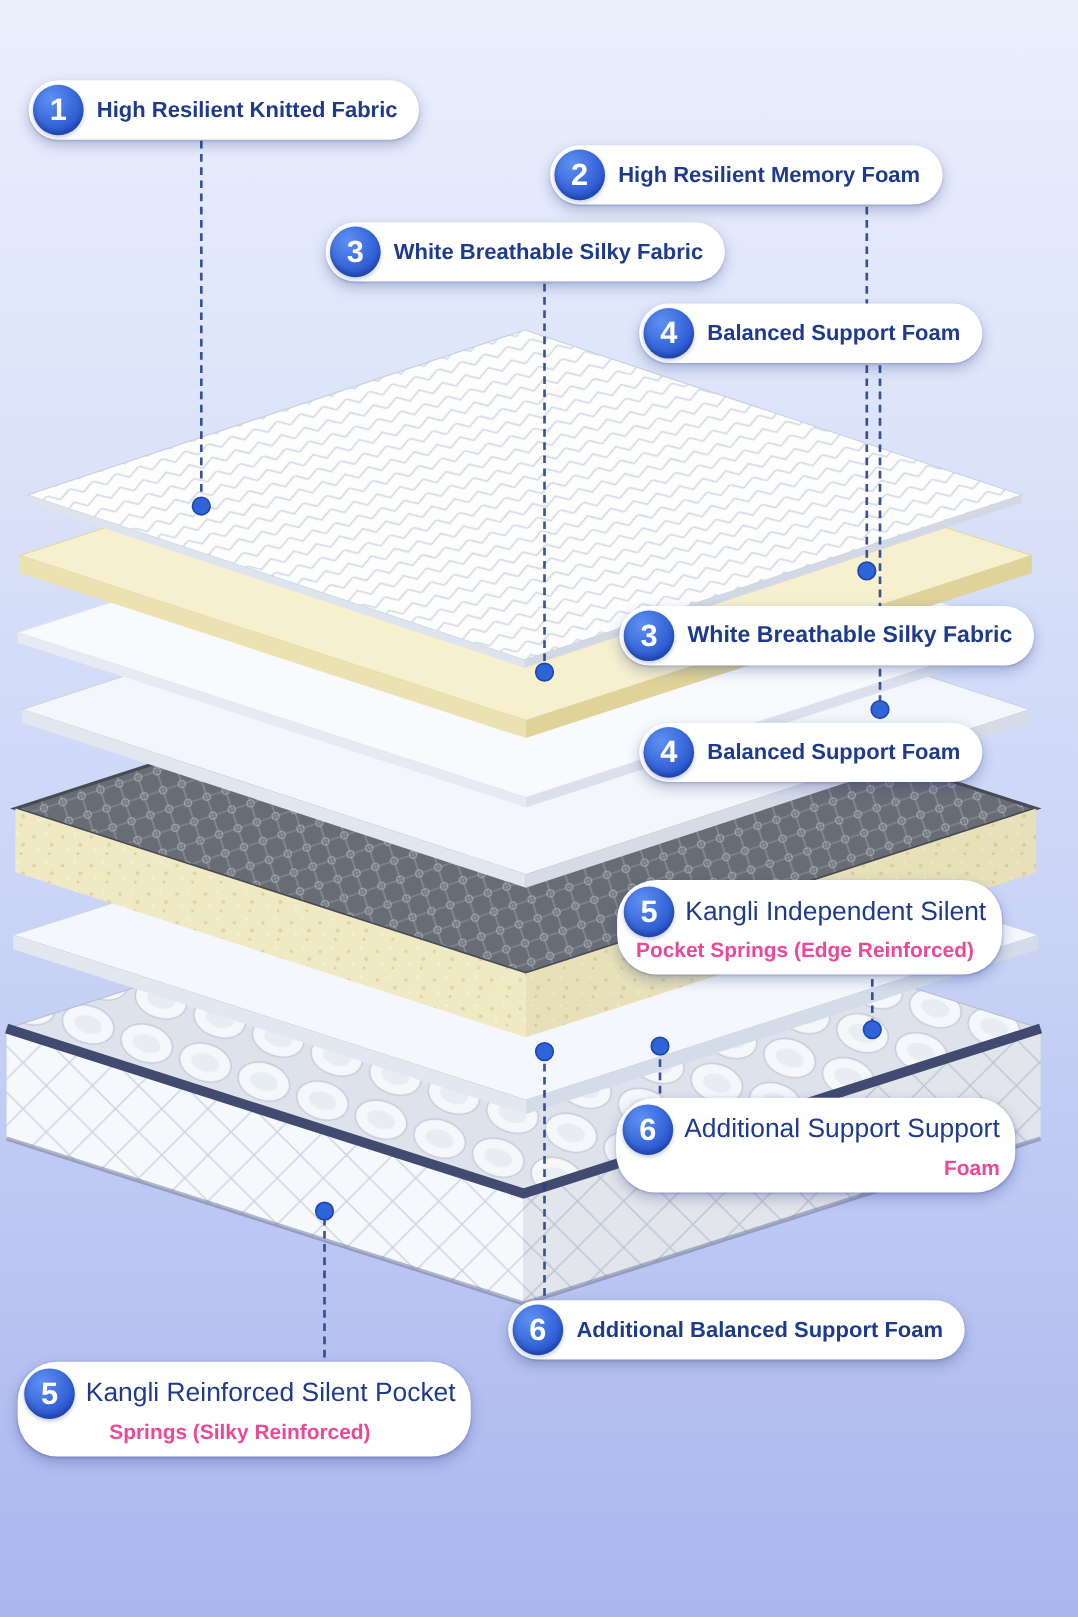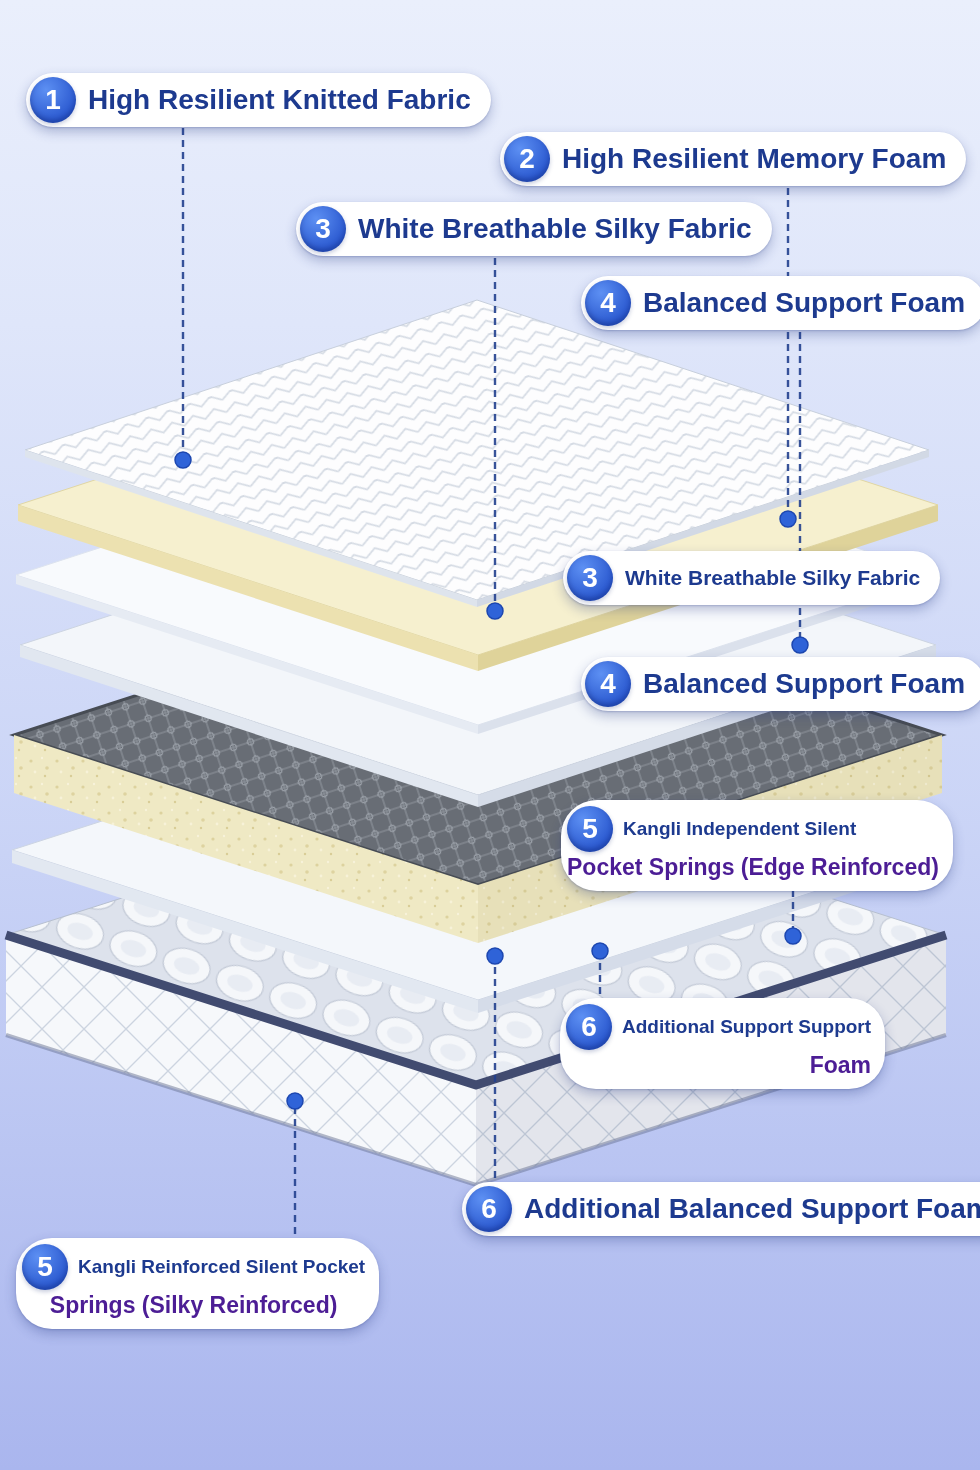--- a/index.html
+++ b/index.html
@@ -11,28 +11,28 @@
 
   .callout { position:absolute; z-index:3; display:flex; align-items:center;
     background:#ffffff; border-radius:40px;
     box-shadow:0 5px 12px rgba(35,55,130,.30), 0 1px 2px rgba(35,55,130,.22);
     padding:4px 20px 4px 4px; }
   .callout .num { flex:0 0 auto; width:46px; height:46px; border-radius:50%;
     background:radial-gradient(circle at 35% 28%, #5d90f3, #2a58cf 72%);
     color:#fff; font-size:28px; font-weight:700;
     display:flex; align-items:center; justify-content:center;
     margin-right:12px; box-shadow:inset 0 -3px 5px rgba(0,10,60,.28), 0 2px 4px rgba(30,50,120,.25); }
-  .callout .txt { color:#1d3a8f; font-size:28px; font-weight:600; white-space:nowrap; line-height:1.2; }
+  .callout .txt { color:#1d3a8f; font-size:20px; font-weight:600; white-space:nowrap; line-height:1.2; }
   .callout.sm .txt { font-size:21px; }
 
   .callout.two { flex-direction:column; align-items:stretch; padding:6px 14px 9px 6px; border-radius:36px; }
   .callout.two .row1 { display:flex; align-items:center; }
   .callout.two .num { margin-right:10px; }
-  .callout.two .line1 { color:#1d3a8f; font-size:19px; font-weight:700; white-space:nowrap; line-height:1.25; }
-  .callout.two .line2 { color:#4c1d95; font-size:23px; font-weight:600; white-space:nowrap;
+  .callout.two .line1 { color:#1d3a8f; font-size:24px; font-weight:400; white-space:nowrap; line-height:1.25; }
+  .callout.two .line2 { color:#ec4899; font-size:19px; font-weight:600; white-space:nowrap;
     text-align:center; margin-top:1px; line-height:1.25; }
   .callout.two .line2.indent { text-align:right; padding-left:64px; }
 </style>
 </head>
 <body>
 
 <div class="stage">
 
   <svg class="art" width="980" height="1470" viewBox="0 0 980 1470">
     <defs>

